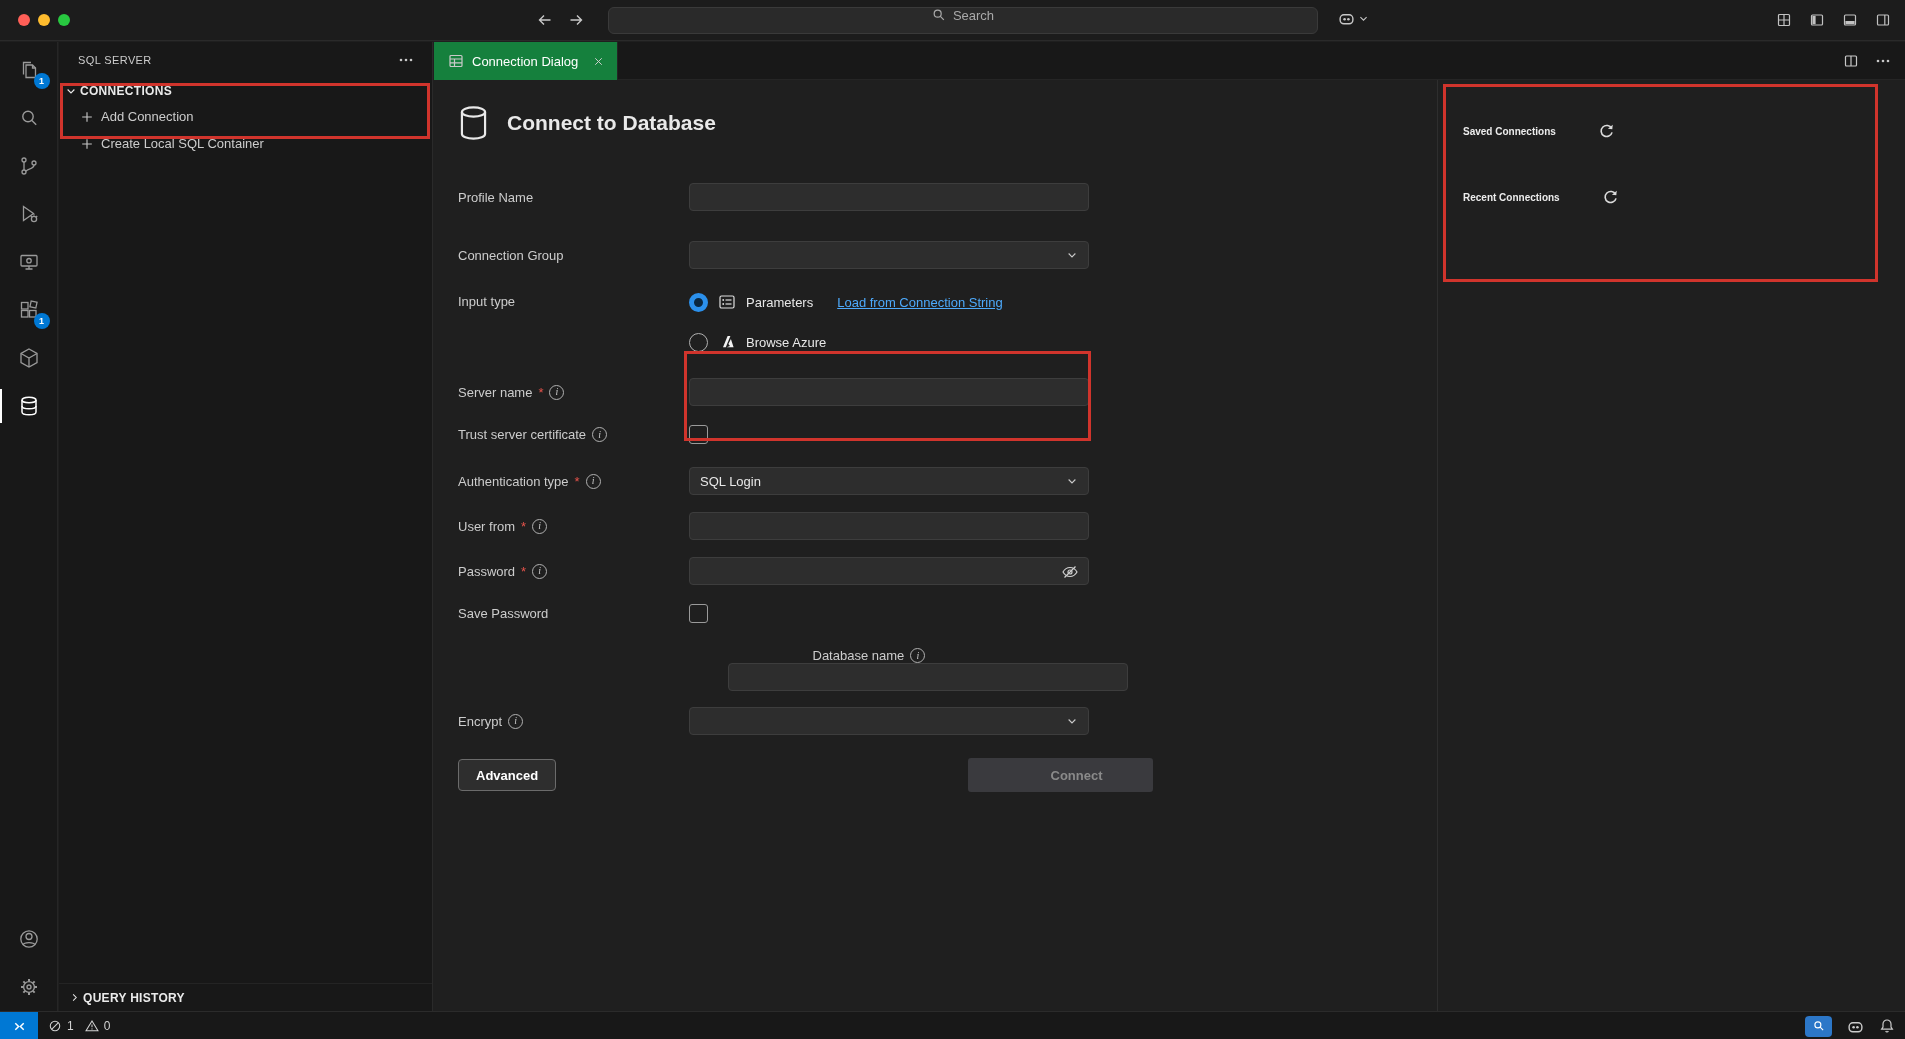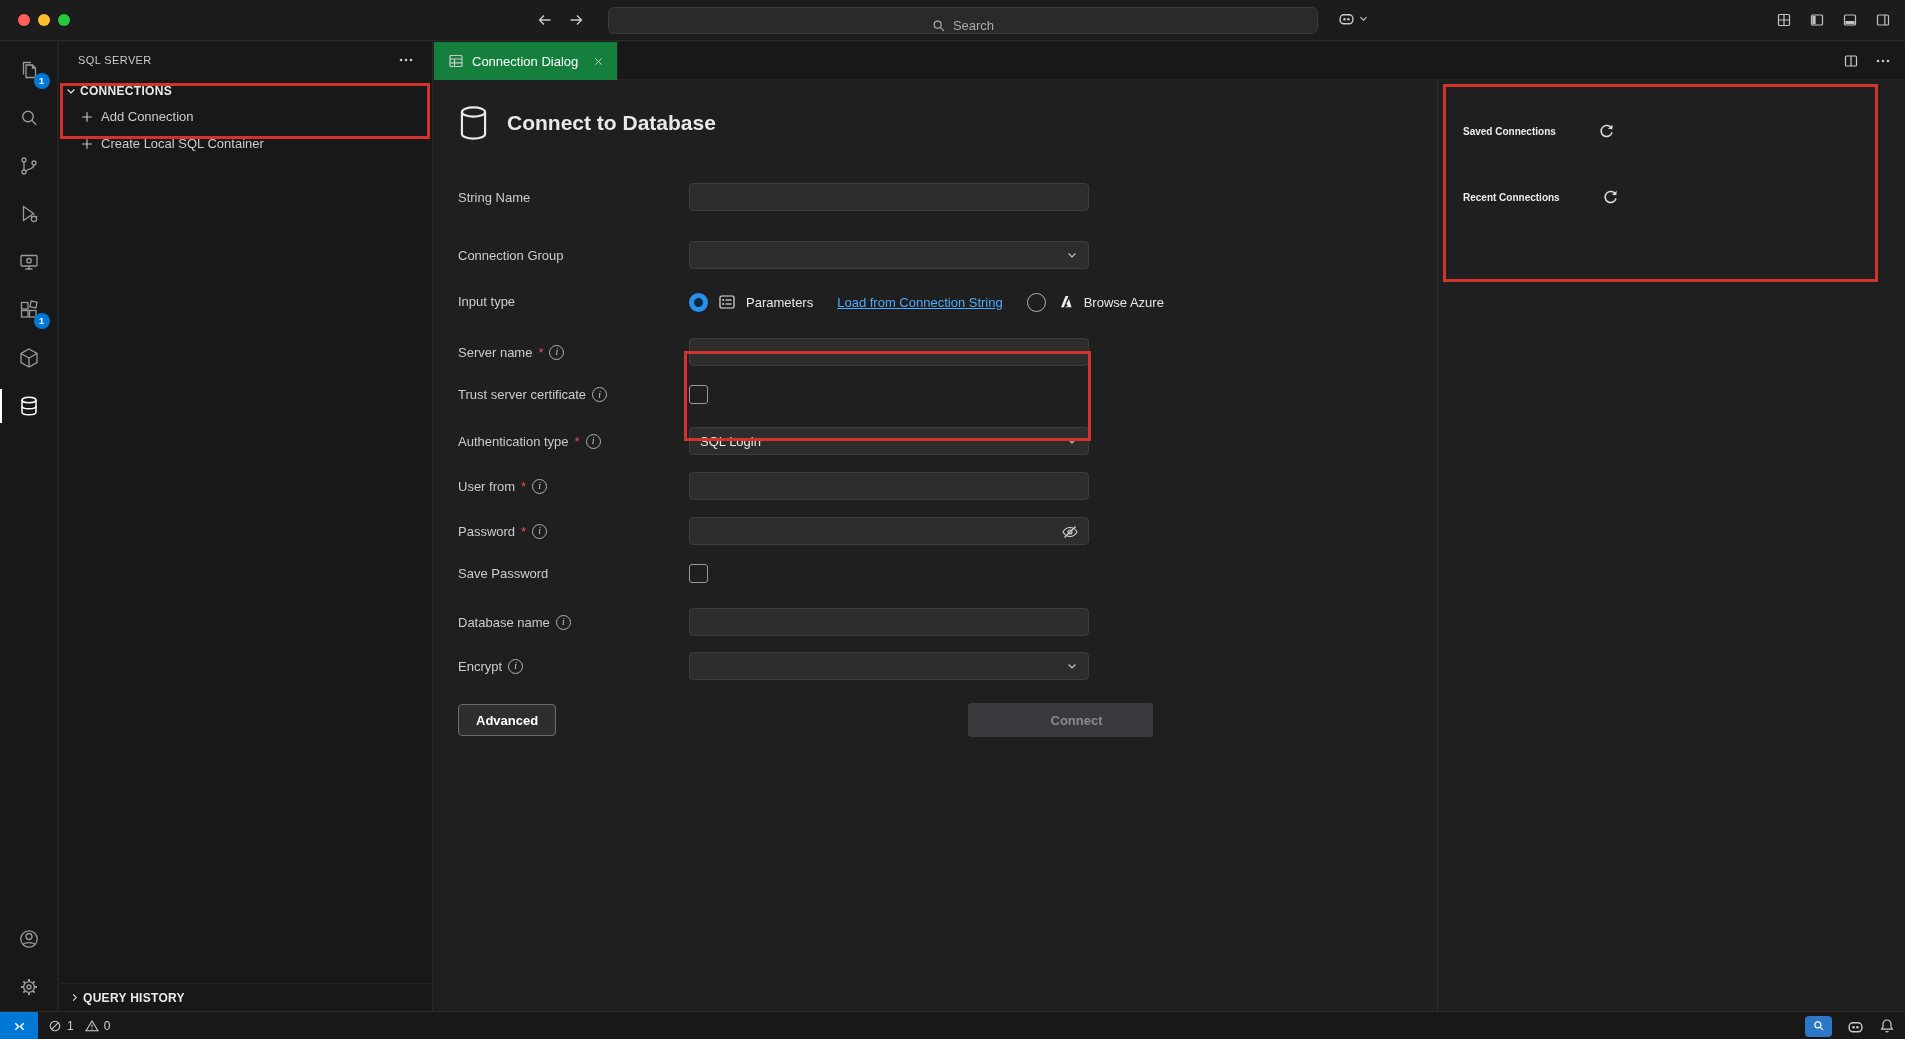--- a/index.html
+++ b/index.html
@@ -8,21 +8,21 @@
   .app { position:relative; width:1905px; height:1039px; }
 
   
   .titlebar { position:absolute; left:0; top:0; width:100%; height:41px; background:#1c1c1c; border-bottom:1px solid #2a2a2a; }
   .traffic { position:absolute; left:18px; top:14px; display:flex; gap:8px; }
   .traffic span { width:12px; height:12px; border-radius:50%; display:block; }
   .t-close{ background:var(--traffic_close,#ff5f57);} .t-min{ background:var(--traffic_min,#febc2e);} .t-max{ background:var(--traffic_max,#28c840);}
   .nav-arrow { position:absolute; top:8px; width:26px; height:24px; display:flex; align-items:center; justify-content:center; color:#c8c8c8; border-radius:5px; }
   .nav-back{ left:532px; } .nav-fwd{ left:563px; }
   .search-box { position:absolute; left:608px; top:7px; width:710px; height:27px; background:#2a2a2a; border:1px solid #3a3a3a; border-radius:6px;
-    display:flex; align-items:flex-end; justify-content:center; gap:7px; color:#a9a9a9; font-size:13px; }
+    display:flex; align-items:flex-start; justify-content:center; gap:7px; color:#a9a9a9; font-size:13px; }
   .copilot-chip { position:absolute; left:1338px; top:10px; display:flex; align-items:center; gap:3px; color:#c8c8c8; }
   .layout-controls { position:absolute; right:14px; top:12px; display:flex; gap:17px; color:#c2c2c2; }
   .layout-controls span, .copilot-chip span, .nav-arrow { line-height:0; }
 
   
   .activitybar { position:absolute; left:0; top:42px; width:58px; bottom:28px; background:#181818; border-right:1px solid #262626;
     display:flex; flex-direction:column; align-items:center; padding-top:4px; }
   .ab-item { position:relative; width:58px; height:48px; display:flex; align-items:center; justify-content:center; color:#9a9a9a; line-height:0; }
   .ab-item.active { color:#ffffff; }
   .ab-item.active::before { content:""; position:absolute; left:0; top:7px; bottom:7px; width:2px; background:#ffffff; }
@@ -51,38 +51,38 @@
   .editor-body { position:absolute; left:0; top:38px; right:0; bottom:0; }
 
   .page-heading { position:absolute; left:24px; top:25px; display:flex; align-items:center; gap:18px; color:#e9e9e9; }
   .page-heading h1 { font-size:21px; font-weight:700; color:#e9e9e9; }
   .page-heading .dbicon { line-height:0; color:#e9e9e9; }
 
   
   .form { position:absolute; left:24px; top:103px; width:940px; display:flex; flex-direction:column; }
   .frow { display:flex; align-items:center; }
   .mb30{margin-bottom:30px;} .mb20{margin-bottom:20px;} .mb32{margin-bottom:32px;} .mb23{margin-bottom:23px;}
-  .mb19{margin-bottom:19px;} .mb17{margin-bottom:17px;} .mb25{margin-bottom:25px;} .mb16{margin-bottom:16px;}
+  .mb19{margin-bottom:19px;} .mb17{margin-bottom:17px;} .mb25{margin-bottom:25px;} .mb16{margin-bottom:16px;flex-direction:column;}
   .flabel { width:231px; font-size:13px; color:#cccccc; display:flex; align-items:center; gap:6px; flex-shrink:0; }
   .req { color:#e5534b; font-size:13px; }
   .info-icon { width:15px; height:15px; border:1px solid #b0b0b0; border-radius:50%; color:#c9c9c9; font-size:10px;
     display:flex; align-items:center; justify-content:center; font-family:"Liberation Serif",serif; font-style:italic; line-height:1; }
   .tinput { width:400px; height:28px; background:#2d2d2d; border:1px solid #3d3d3d; border-radius:4px; position:relative; }
   .tselect { display:flex; align-items:center; justify-content:space-between; padding:0 10px; font-size:13px; color:#e8e8e8; }
   .sel-chevron { line-height:0; color:#c9c9c9; }
   .eye { position:absolute; right:9px; top:5px; line-height:0; color:#d2d2d2; }
   .checkbox { width:19px; height:19px; border:1px solid #9a9a9a; border-radius:3px; background:#1f1f1f; }
   .btn-secondary { height:32px; padding:0 17px; background:#2e2e2e; border:1px solid #6b6b6b; border-radius:4px; color:#ffffff;
     font-size:13px; font-weight:700; display:flex; align-items:center; justify-content:center; width:max-content; }
   .btn-row { position:relative; height:34px; }
   .btn-disabled { position:absolute; left:510px; top:0; width:185px; height:34px; background:#3a3a3e; border-radius:3px; color:#8a8a8a;
     font-size:13px; font-weight:700; display:flex; align-items:center; justify-content:center;padding-left:32px; }
   .align-top { align-items:flex-start; }
   .align-top .flabel { padding-top:5px; }
-  .radio-group { display:flex; gap:24px; padding-top:0; }
+  .radio-group { display:flex; flex-direction:column; gap:14px; padding-top:0; }
   .radio-row { display:flex; align-items:center; gap:10px; height:26px; }
   .radio { width:19px; height:19px; border-radius:50%; flex-shrink:0; }
   .radio.on { border:5px solid var(--radio,#2b90ec); background:#0a2740; }
   .radio.off { border:1.5px solid #b0b0b0; background:transparent; }
   .opt-icon { line-height:0; color:#e0e0e0; }
   .opt-label { font-size:13px; color:#e8e8e8; }
   .link { font-size:13px; color:var(--link,#4daafc); text-decoration:underline; margin-left:14px; cursor:pointer; }
 
   
   .right-panel { position:absolute; right:0; top:0; width:468px; bottom:0; border-left:1px solid #2e2e2e; padding:40px 0 0 25px; }
@@ -364,21 +364,21 @@
               <path d="M3 5.5v17c0 2 4 3.6 9 3.6s9-1.6 9-3.6v-17"></path>
             </svg>
         </span>
         <h1>Connect to Database</h1>
       </div>
 
       <div class="form">
 
         <div class="frow mb30">
           <div class="flabel">
-              <span>String Name</span>
+              <span>Profile Name</span>
             </div>
           <div class="tinput"></div>
         </div>
 
         <div class="frow mb20">
           <div class="flabel">
               <span>Connection Group</span>
             </div>
           <div class="tinput tselect">
             <span></span>

